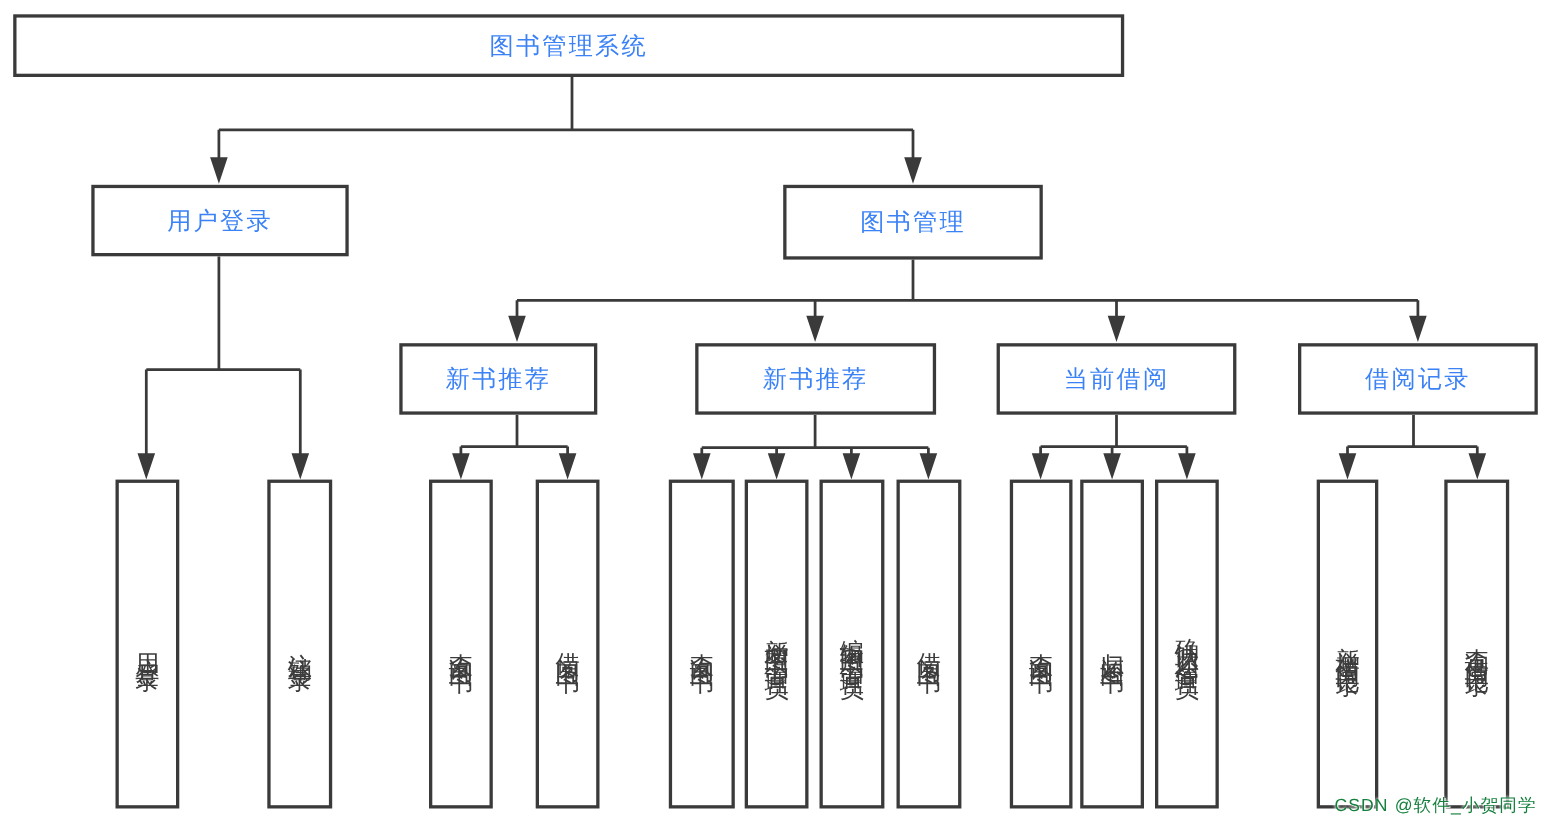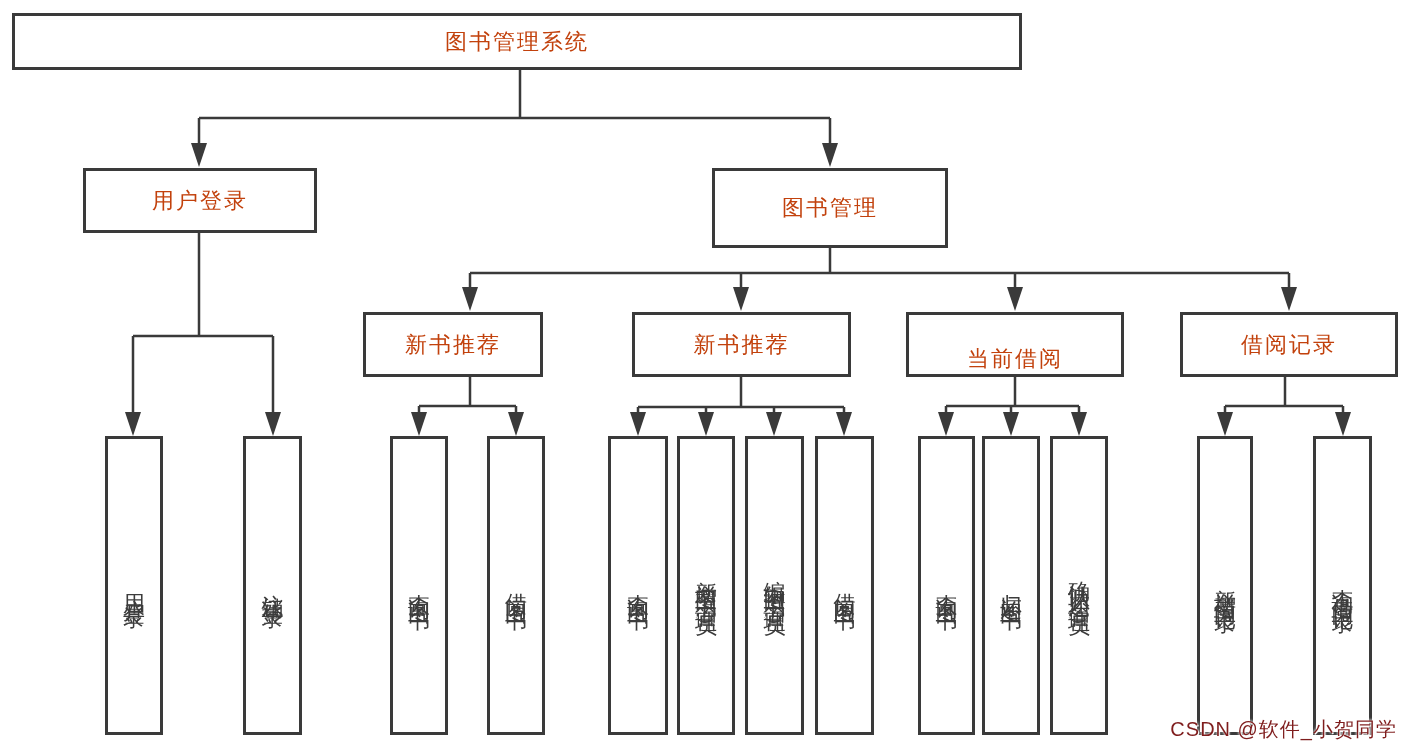--- a/index.html
+++ b/index.html
@@ -23,37 +23,37 @@
     background: #ffffff;
     display: flex;
     align-items: center;
     justify-content: center;
     color: #3c3c3c;
   }
   .node.h span {
     font-size: 22px;
     letter-spacing: 2px;
     white-space: nowrap;
-    color: #c2410c;
+    color: #3b82f6;
     font-family: Liberation Mono, monospace;
   }
   .node.v span {
     writing-mode: vertical-rl;
     text-orientation: mixed;
     font-size: 22px;
     letter-spacing: 5px;
     line-height: 1;
     color: #3c3c3c;
   }
   .watermark {
     position: absolute;
     right: 8px;
     bottom: 4px;
-    font-size: 20px;
-    color: #7f1d1d;
+    font-size: 16px;
+    color: #15803d;
     letter-spacing: 1px;
     white-space: nowrap;
     z-index: 5;
     text-shadow: 0 0 3px #ffffff, 0 0 3px #ffffff, 1px 1px 0 #ffffff;
   }
 </style>
 </head>
 <body>
 
 <div class="canvas">
@@ -91,31 +91,31 @@
       M1335 412 L1351 412 L1343 436 Z"></path>
   </svg>
 
   <div class="node h" style="left:12px; top:13px; width:1010px; height:57px;">
     <span>图书管理系统</span>
   </div>
 
   <div class="node h" style="left:83px; top:168px; width:234px; height:65px;">
     <span>用户登录</span>
   </div>
-  <div class="node h" style="left:712px; top:168px; width:236px; height:80px;">
+  <div class="node h" style="left:712px; top:168px; width:236px; height:68px;">
     <span>图书管理</span>
   </div>
 
   <div class="node h" style="left:363px; top:312px; width:180px; height:65px;">
     <span>新书推荐</span>
   </div>
   <div class="node h" style="left:632px; top:312px; width:219px; height:65px;">
     <span>新书推荐</span>
   </div>
-  <div class="node h" style="left:906px; top:312px; width:218px; height:65px;align-items:flex-end;">
+  <div class="node h" style="left:906px; top:312px; width:218px; height:65px;">
     <span>当前借阅</span>
   </div>
   <div class="node h" style="left:1180px; top:312px; width:218px; height:65px;align-items:center;">
     <span>借阅记录</span>
   </div>
 
   <div class="node v" style="left:105px; top:436px; width:58px; height:299px;">
     <span>用户登录</span>
   </div>
   <div class="node v" style="left:243px; top:436px; width:59px; height:299px;">

